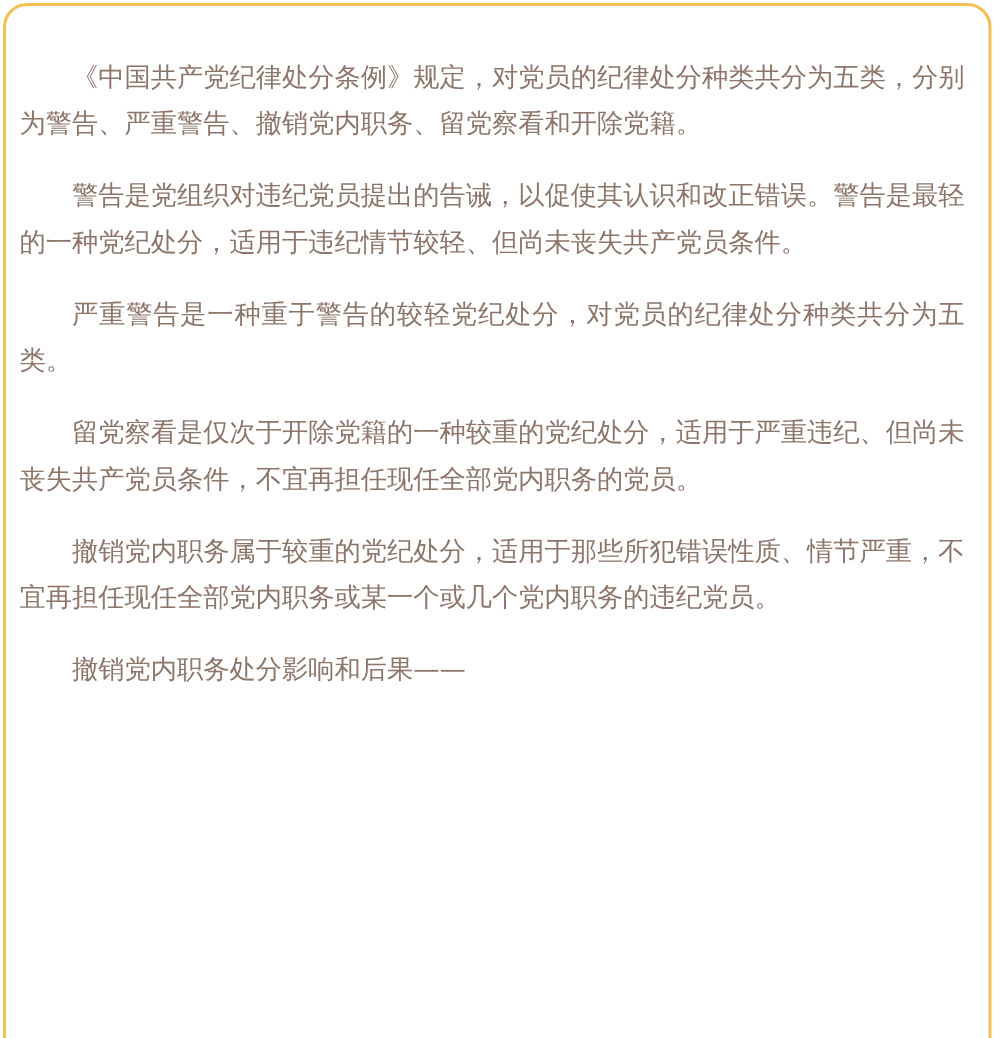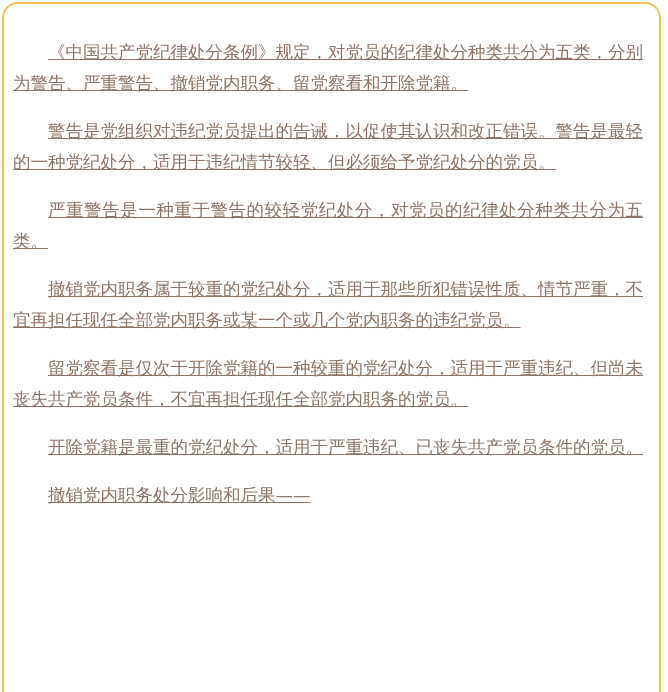--- a/index.html
+++ b/index.html
@@ -31,29 +31,27 @@
   .article-content {
     padding: 33px 16px 0 9px;
     color: var(--text-color);
     font-size: 17.5px;
     line-height: 31px;
     text-align: justify;
   }
   .article-content p {
     margin: 0 0 17px 0;
     text-indent: 2em;
-    text-decoration: underline;
   }
 </style>
 </head>
 <body>
 
 <div class="article-card">
   <div class="article-content">
     <p>《中国共产党纪律处分条例》规定，对党员的纪律处分种类共分为五类，分别为警告、严重警告、撤销党内职务、留党察看和开除党籍。</p>
-    <p>警告是党组织对违纪党员提出的告诫，以促使其认识和改正错误。警告是最轻的一种党纪处分，适用于违纪情节较轻、但必须给予党纪处分的党员。</p>
+    <p>警告是党组织对违纪党员提出的告诫，以促使其认识和改正错误。警告是最轻的一种党纪处分，适用于违纪情节较轻、但尚未丧失共产党员条件。</p>
     <p>严重警告是一种重于警告的较轻党纪处分，对党员的纪律处分种类共分为五类。</p>
+    <p>留党察看是仅次于开除党籍的一种较重的党纪处分，适用于严重违纪、但尚未丧失共产党员条件，不宜再担任现任全部党内职务的党员。</p>
     <p>撤销党内职务属于较重的党纪处分，适用于那些所犯错误性质、情节严重，不宜再担任现任全部党内职务或某一个或几个党内职务的违纪党员。</p>
-    <p>留党察看是仅次于开除党籍的一种较重的党纪处分，适用于严重违纪、但尚未丧失共产党员条件，不宜再担任现任全部党内职务的党员。</p>
-    <p>开除党籍是最重的党纪处分，适用于严重违纪、已丧失共产党员条件的党员。</p>
     <p>撤销党内职务处分影响和后果——</p>
   </div>
 </div>
 
 </body></html>

